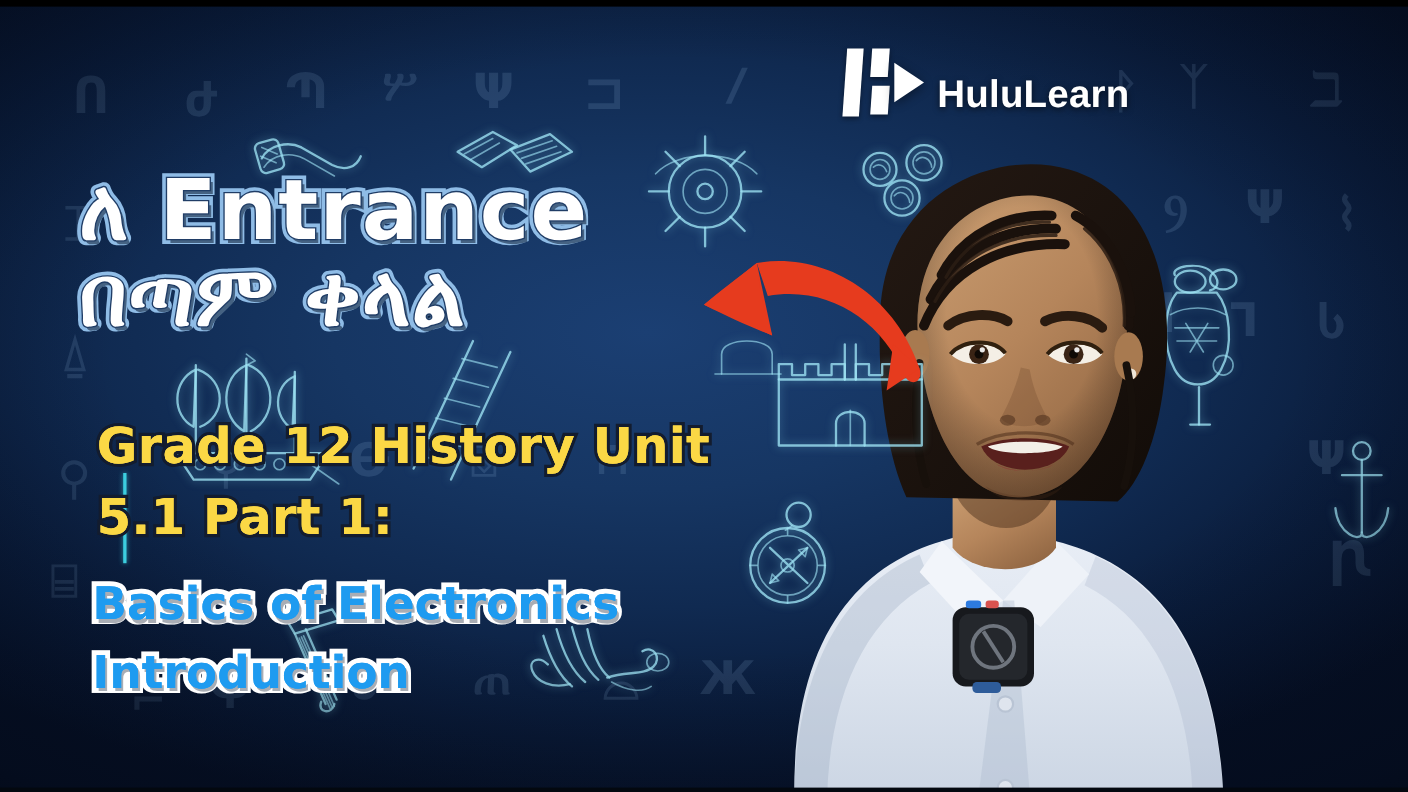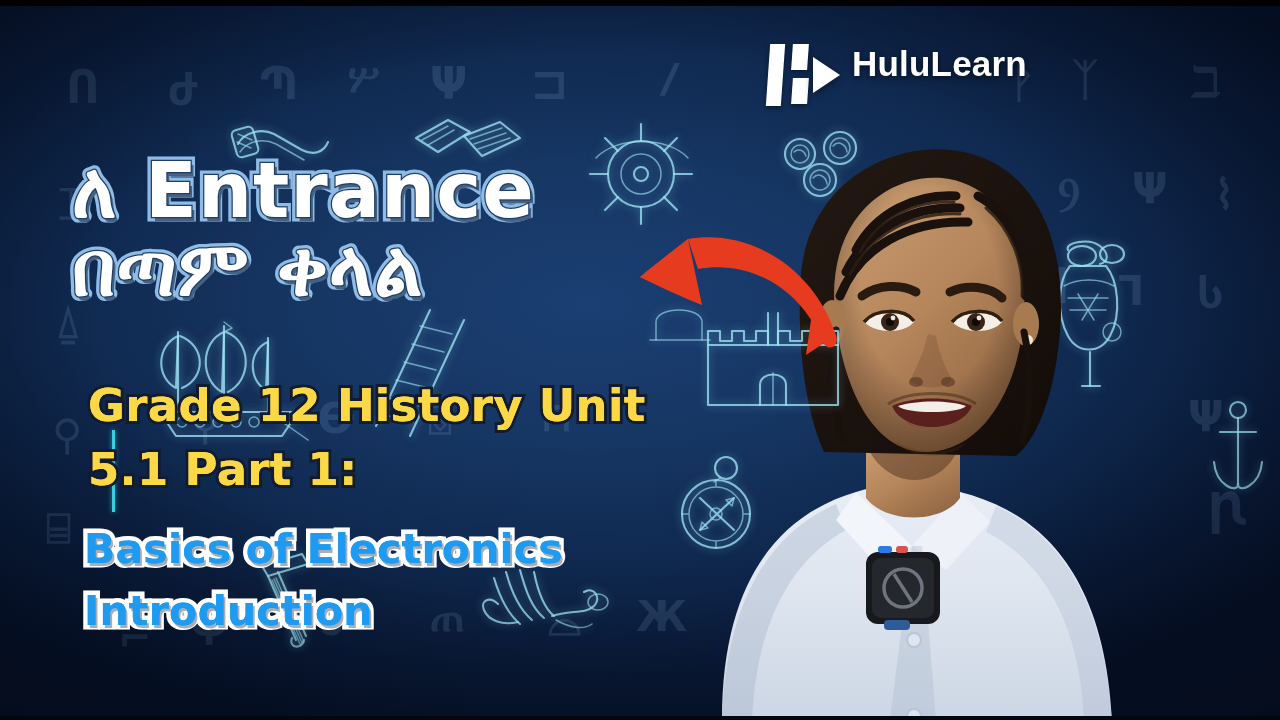--- a/index.html
+++ b/index.html
@@ -43,21 +43,21 @@
   
   .sketch { position:absolute; overflow:visible; }
   .sketch svg { display:block; }
   .sk-stroke { fill:none; stroke:#9fe4f5; stroke-width:2.1; stroke-linecap:round; stroke-linejoin:round; opacity:.78; }
   .sk-stroke.thin { stroke-width:1.5; opacity:.62; }
   .sk-glow { filter:drop-shadow(0 0 4px rgba(140,220,245,.55)); }
 
   
   .logo {
     position:absolute; left:766px; top:44px;
-    display:flex; align-items:flex-start; gap:14px; z-index:40;
+    display:flex; align-items:flex-end; gap:14px; z-index:40;
   }
   .logo-mark { position:relative; width:72px; height:62px; }
   .lm-bar {
     position:absolute; left:2px; top:0; width:15px; height:62px;
     background:#fff; transform:skewX(-4deg);
     box-shadow:0 2px 5px rgba(0,0,0,.45);
   }
   .lm-b1, .lm-b2 {
     position:absolute; left:26px; width:16px; height:26px;
     background:#fff; transform:skewX(-4deg);

